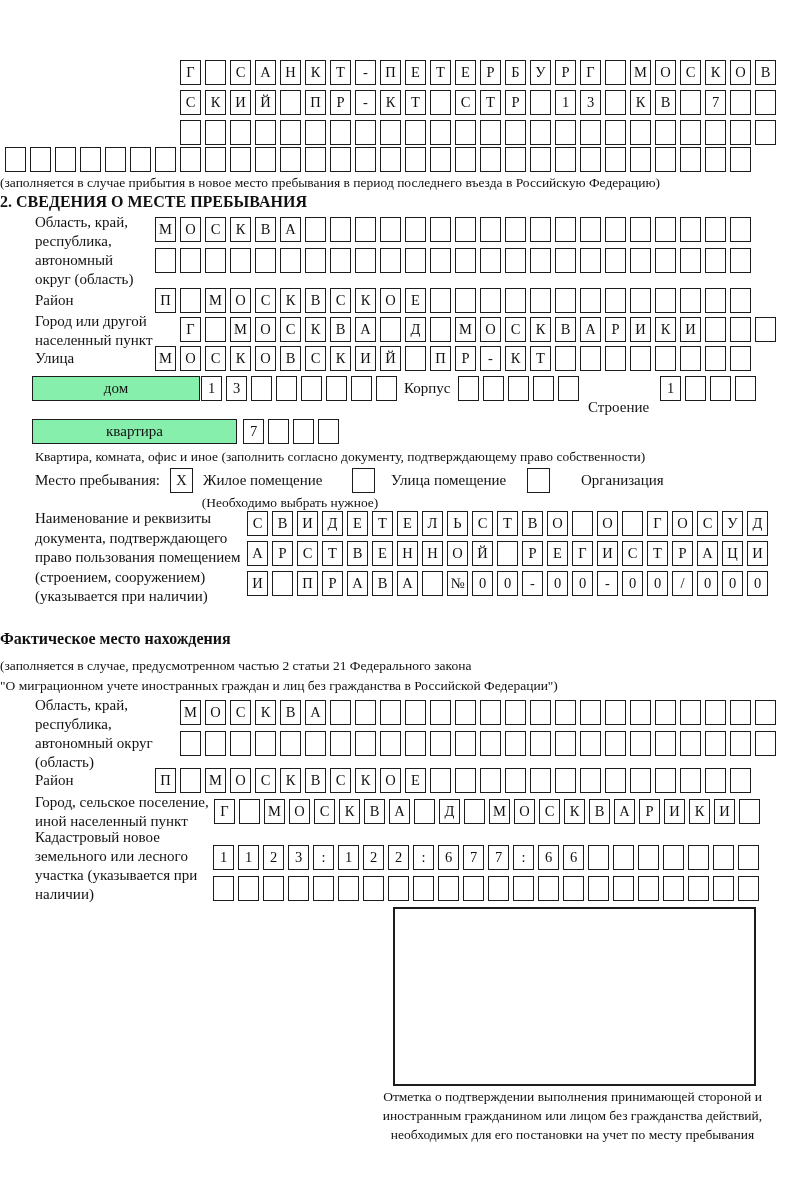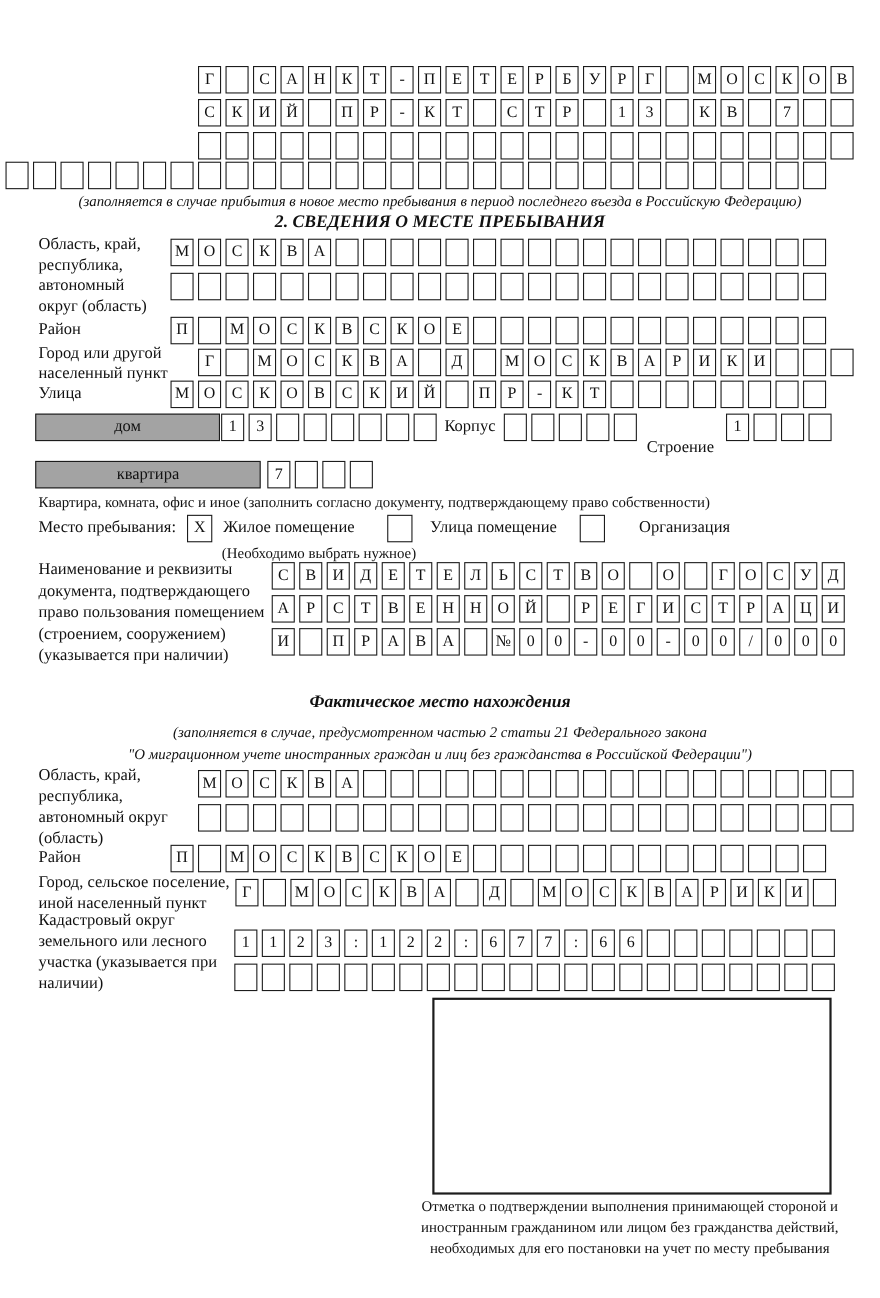--- a/index.html
+++ b/index.html
@@ -1,27 +1,27 @@
 <!DOCTYPE html>
 <html><head>
 <meta charset="utf-8">
 <style>
   html,body{margin:0;padding:0;background:#fff;}
   .page{position:relative;width:800px;height:1180px;background:#fff;overflow:hidden;
         font-family:"Liberation Serif","DejaVu Serif",serif;color:#111;}
   .lbl{position:absolute;font-size:15px;line-height:19px;}
   .note{position:absolute;font-size:13.5px;line-height:18px;}
   .title{position:absolute;font-weight:bold;font-size:16px;}
-  .center{left:0;width:800px;text-align:center;font-style:italic;}
+  .center{left:0;width:800px;text-align:left;}
   .cellrow{position:absolute;display:flex;}
   .cell{flex:0 0 auto;width:21px;height:25px;margin-right:4px;border:1.6px solid #1c1c1c;
         box-sizing:border-box;display:flex;align-items:center;justify-content:center;
         font-size:14.5px;background:#fff;}
   .named-box{position:absolute;height:25px;border:1.6px solid #1c1c1c;box-sizing:border-box;
-        display:flex;align-items:center;justify-content:center;font-size:15px;background:#a3a3a3;}
+        display:flex;align-items:center;justify-content:center;font-size:15px;background:#86efac;}
   .chk{position:absolute;width:23px;height:25px;border:1.6px solid #1c1c1c;box-sizing:border-box;
         display:flex;align-items:center;justify-content:center;font-size:14.5px;background:#fff;}
   .stamp{position:absolute;border:2px solid #1c1c1c;background:#fff;}
 </style>
 </head>
 <body>
 
 <div class="page">
 
 
@@ -502,21 +502,21 @@
       <span class="cell">К</span>
       <span class="cell">В</span>
       <span class="cell">А</span>
       <span class="cell">Р</span>
       <span class="cell">И</span>
       <span class="cell">К</span>
       <span class="cell">И</span>
       <span class="cell"></span>
     </div>
 
-  <div class="lbl" style="left:35px;top:828px;width:175px;">Кадастровый округ земельного или лесного участка (указывается при наличии)</div>
+  <div class="lbl" style="left:35px;top:828px;width:175px;">Кадастровый новое земельного или лесного участка (указывается при наличии)</div>
   <div class="cellrow" style="left:213px;top:845px;">
       <span class="cell">1</span>
       <span class="cell">1</span>
       <span class="cell">2</span>
       <span class="cell">3</span>
       <span class="cell">:</span>
       <span class="cell">1</span>
       <span class="cell">2</span>
       <span class="cell">2</span>
       <span class="cell">:</span>

